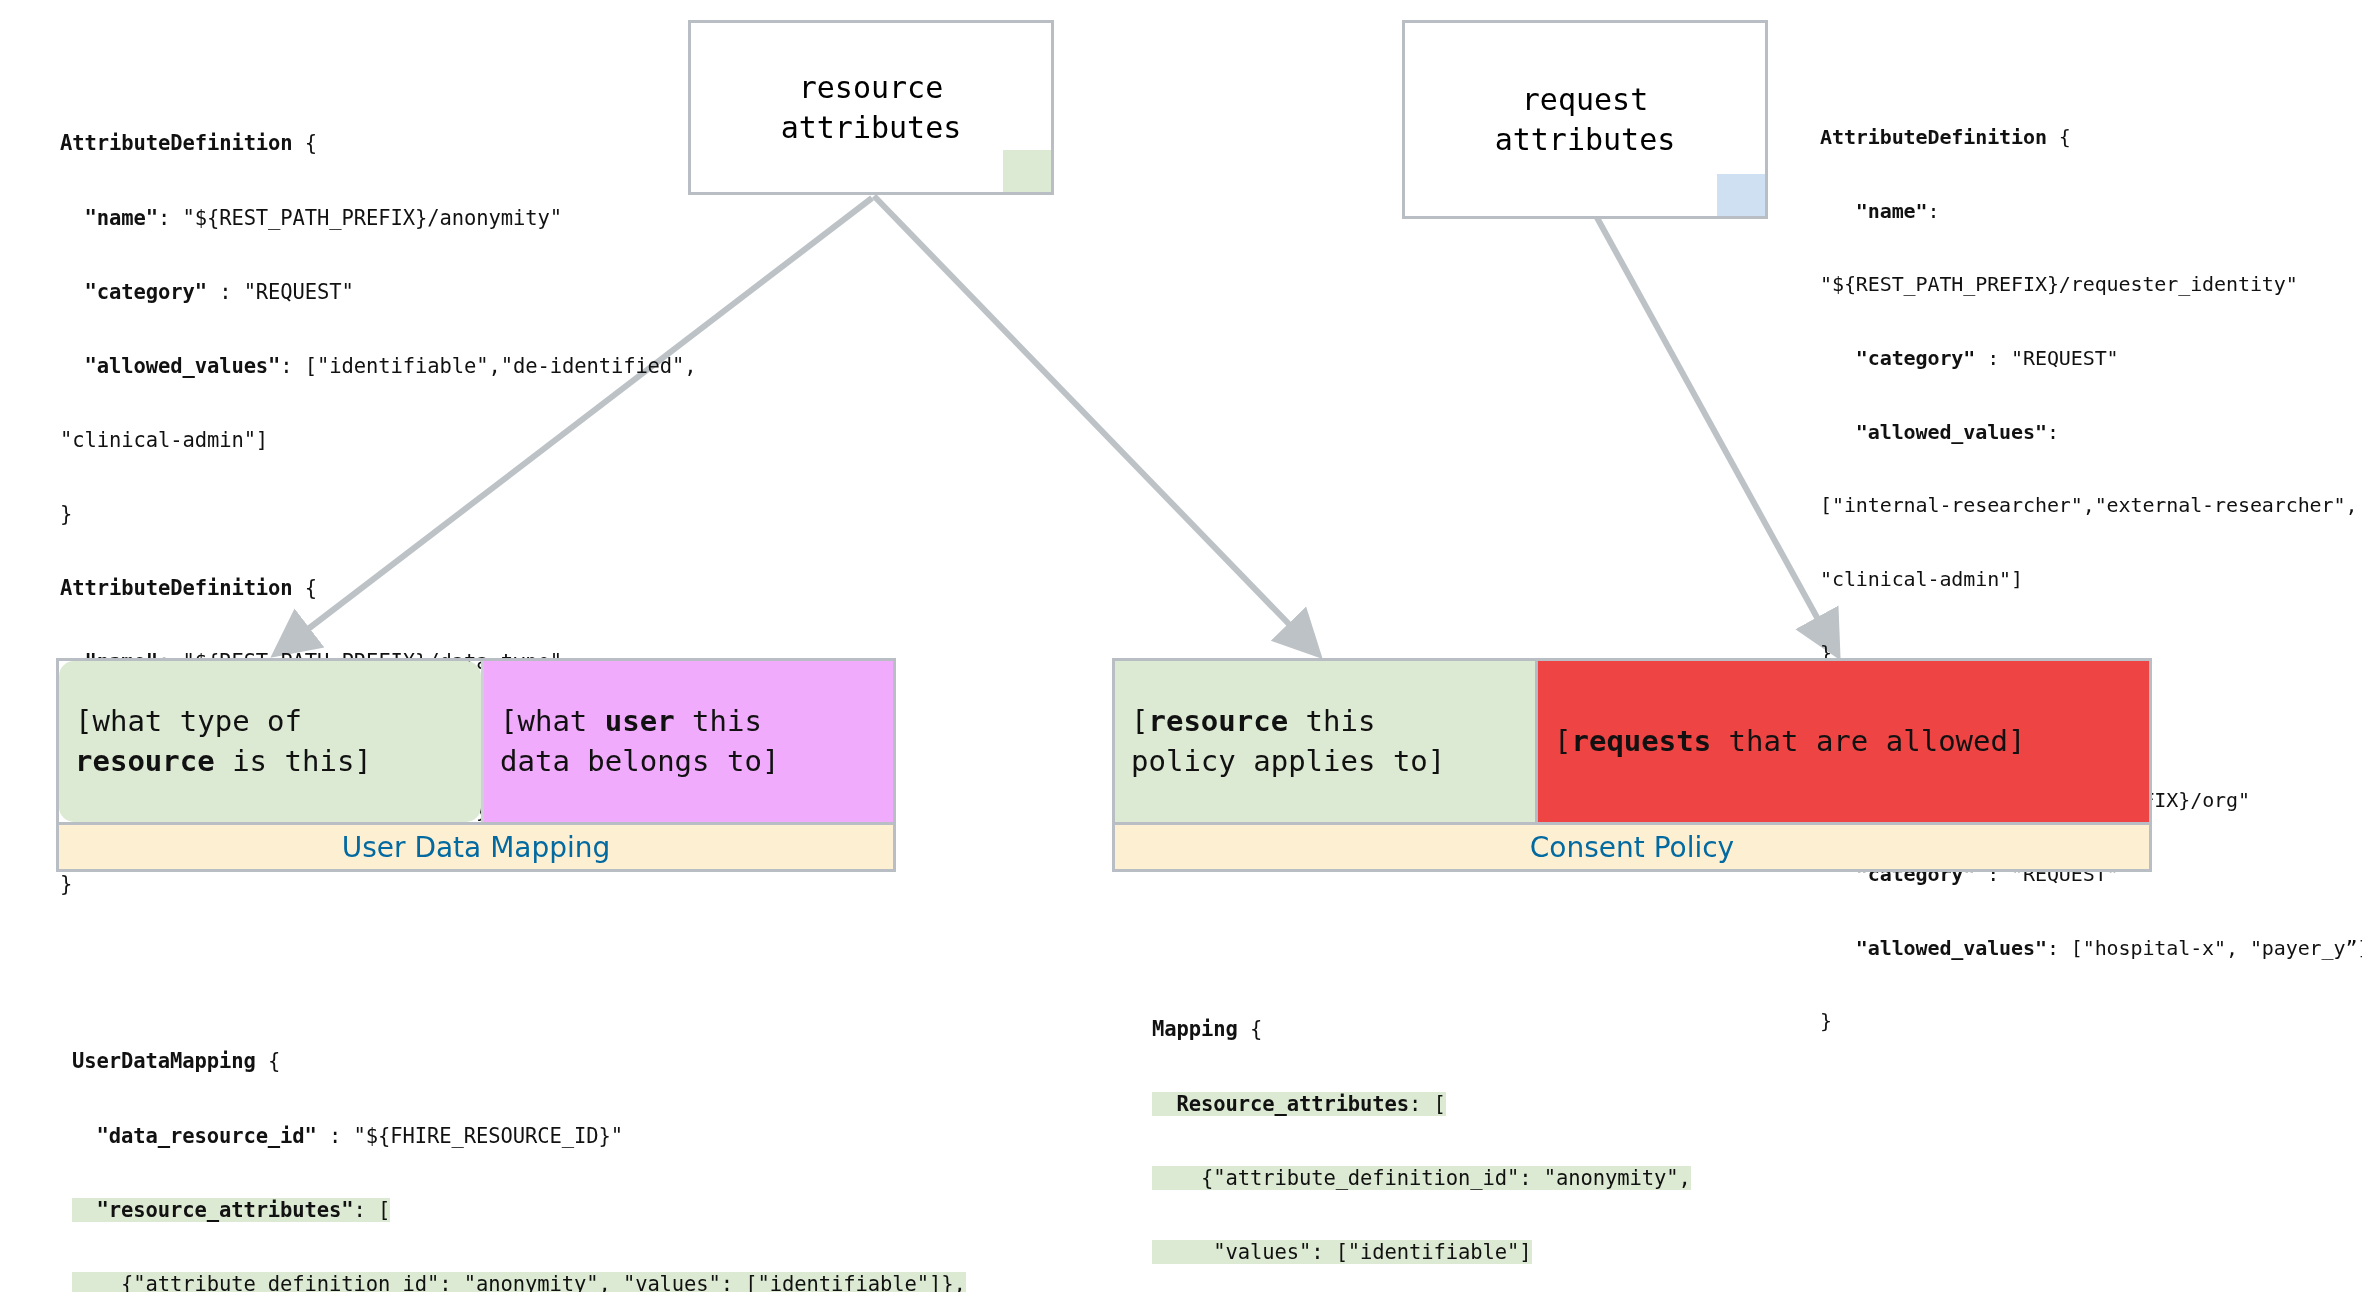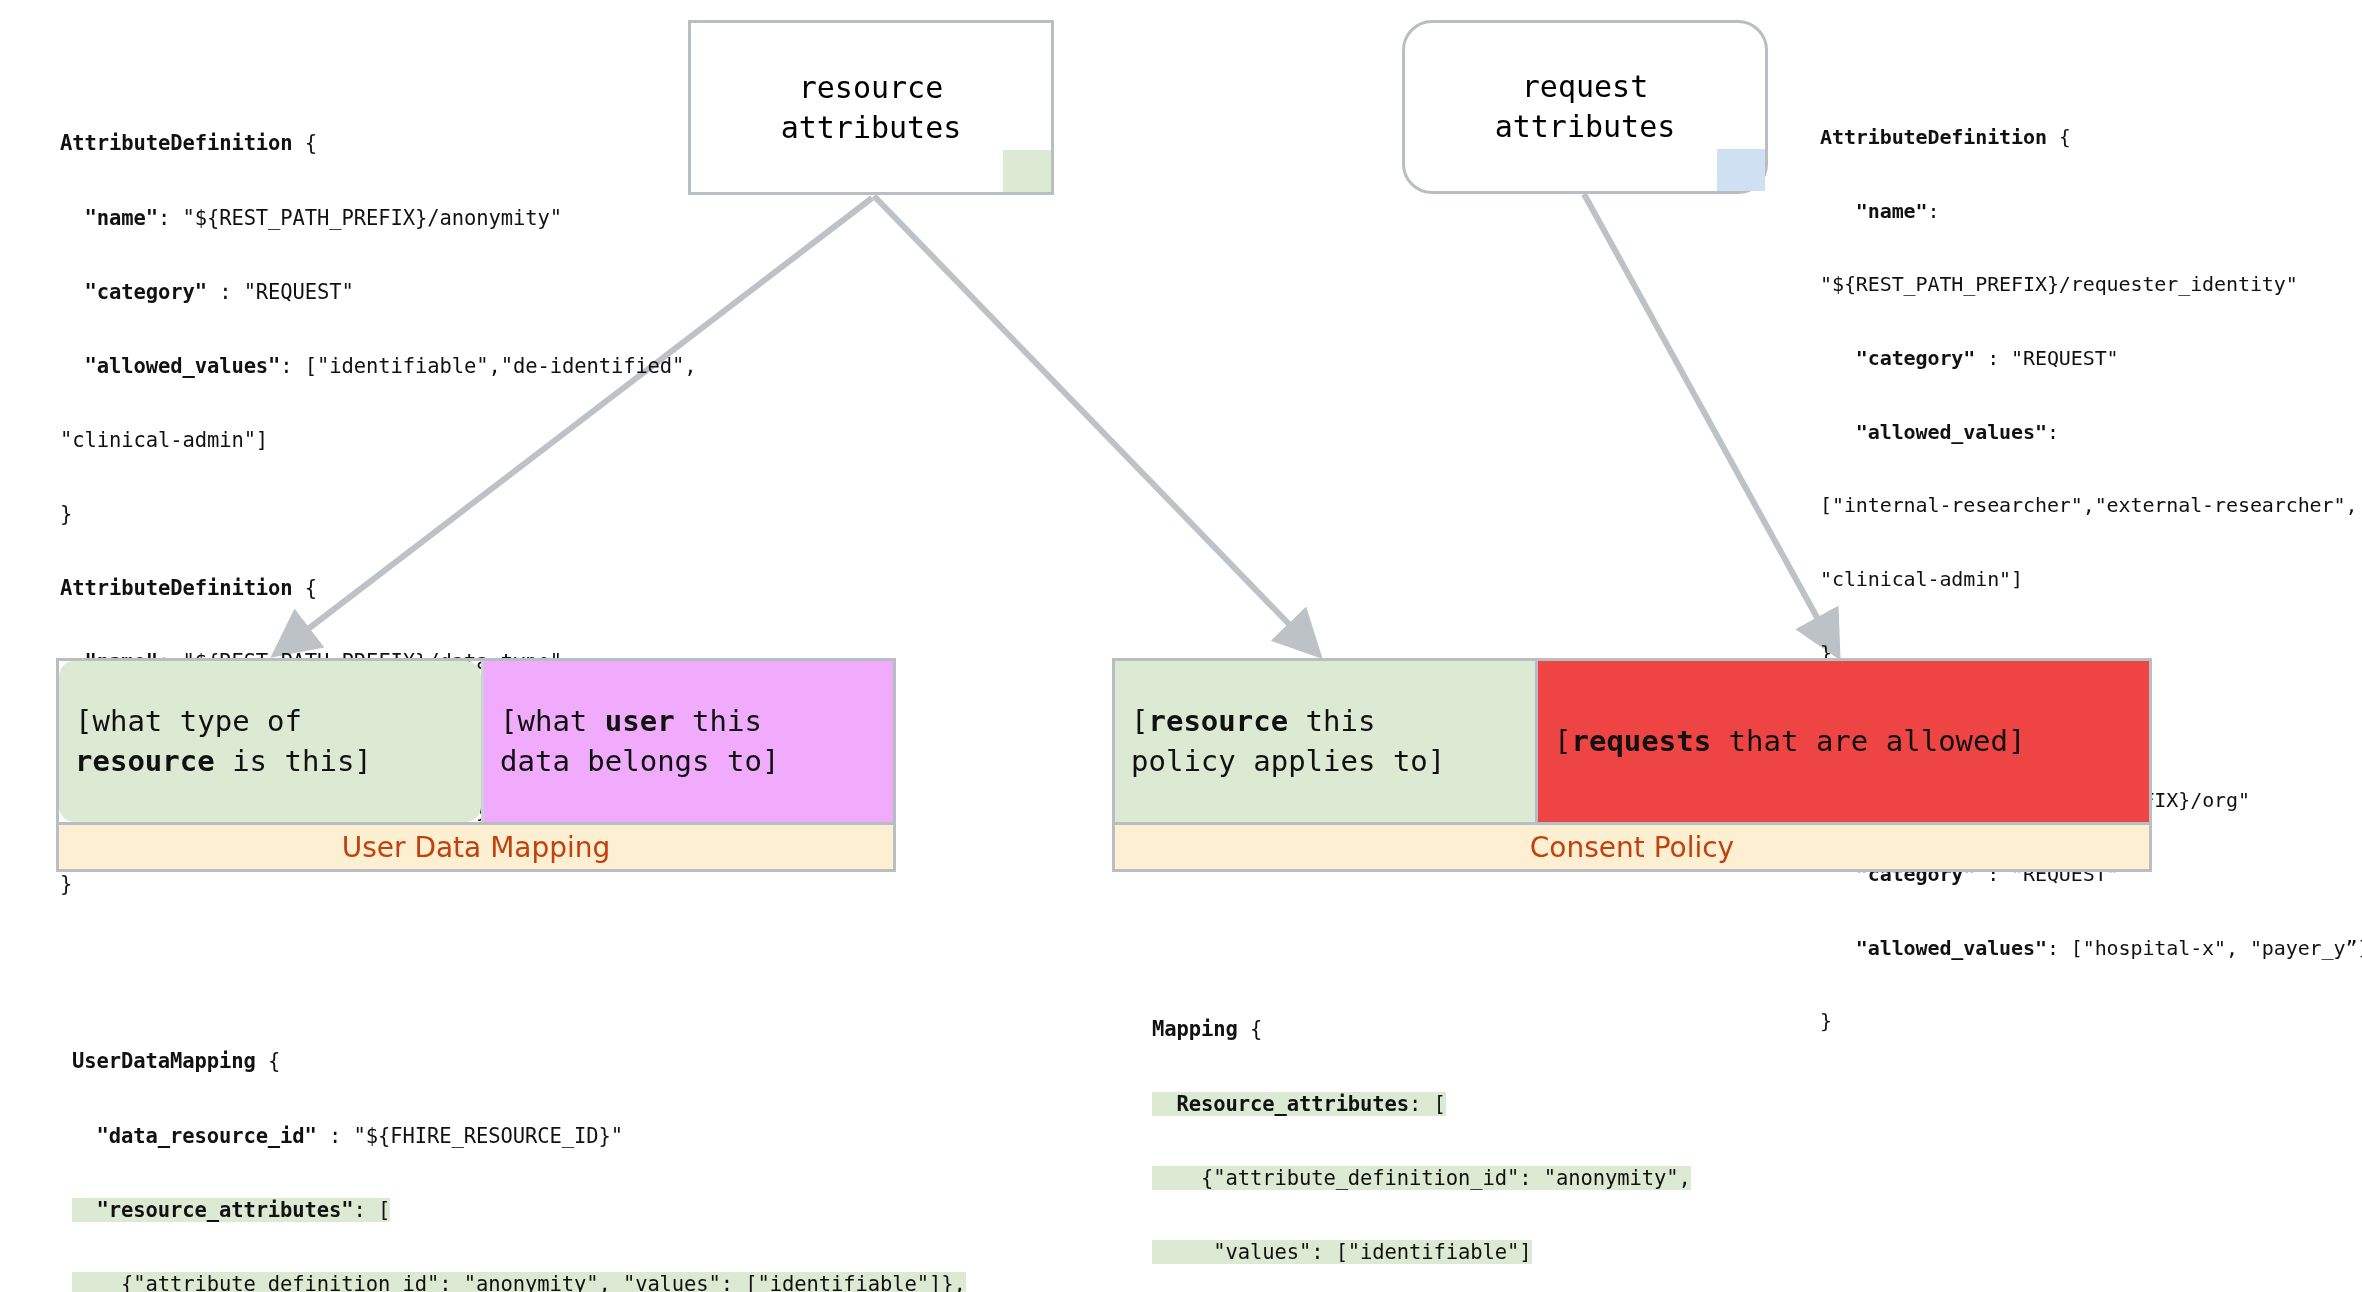--- a/index.html
+++ b/index.html
@@ -47,21 +47,21 @@
     white-space: pre-line;
   }
   .corner-chip {
     position: absolute;
     right: 0;
     bottom: 0;
     width: 48px;
     height: 42px;
   }
   #box-resource-attributes { left: 688px; top: 20px; width: 366px; height: 175px; }
-  #box-request-attributes  { left: 1402px; top: 20px; width: 366px; height: 174px; border-radius: 30px; }
+  #box-request-attributes  { left: 1402px; top: 20px; width: 366px; height: 199px; }
 
   
   .codeblock {
     position: absolute;
     font-family: "DejaVu Sans Mono", monospace;
     font-size: 20.5px;
     line-height: 24.7px;
     color: #111111;
     white-space: pre;
     letter-spacing: -0.1px;
@@ -103,21 +103,21 @@
   .concept .footer {
     box-sizing: border-box;
     height: 47px;
     border-top: 3px solid #b9bec4;
     background: #fdf0d2;
     display: flex;
     align-items: center;
     justify-content: center;
     font-family: "DejaVu Sans", sans-serif;
     font-size: 28px;
-    color: #c2410c;
+    color: #0369a1;
   }
 
   #concept-user-data-mapping { left: 56px; top: 658px; width: 840px; }
   #concept-user-data-mapping .cell.a { width: 422px; background: #dce9d3; border-radius: 15px; }
   #concept-user-data-mapping .cell.b { flex: 1; background: #f0abfc; border-left: 3px solid #ccd1d6; }
 
   #concept-consent-policy { left: 1112px; top: 658px; width: 1040px; }
   #concept-consent-policy .cell.a { width: 420px; background: #dce9d3; }
   #concept-consent-policy .cell.b { flex: 1; background: #ef4444; border-left: 3px solid #b2bdc8; }
 </style>

